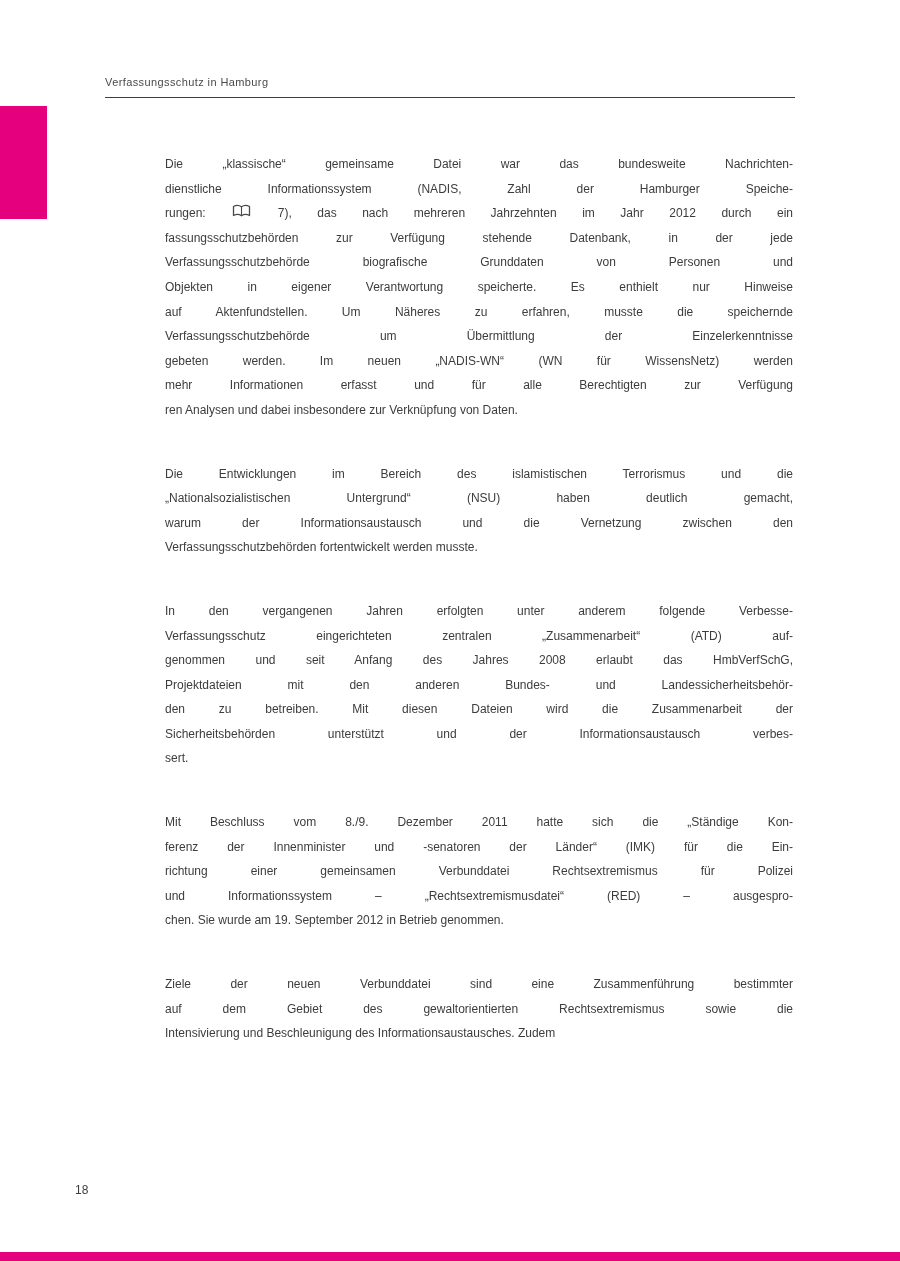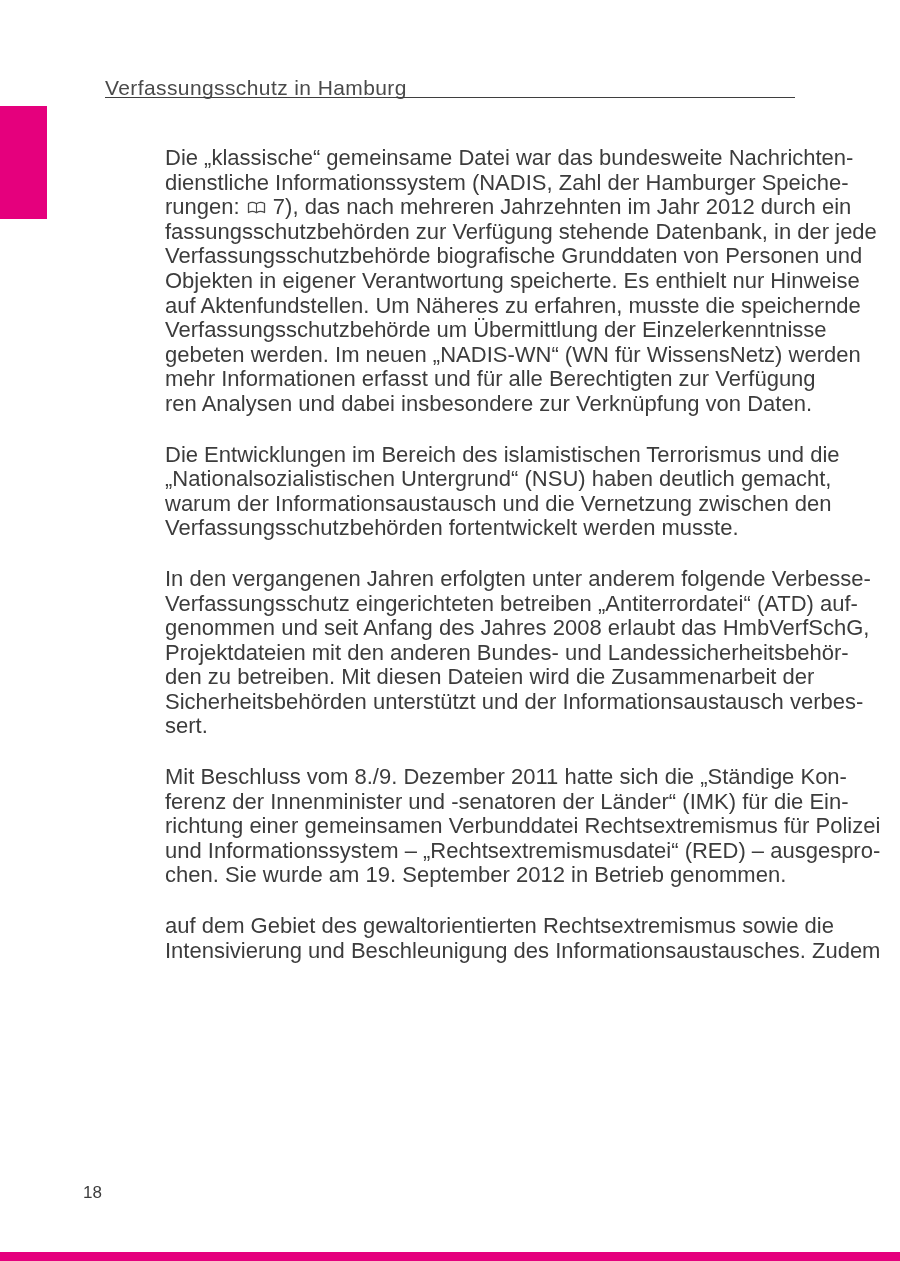--- a/index.html
+++ b/index.html
@@ -18,21 +18,21 @@
   }
   .page {
     position: absolute;
     inset: 0;
     background: #ffffff;
   }
   .header-title {
     position: absolute;
     left: 105px;
     top: 76px;
-    font-size: 21px;
+    font-size: 11px;
     letter-spacing: 0.4px;
     color: var(--header-text);
   }
   .header-rule {
     position: absolute;
     left: 105px;
     top: 97px;
     width: 690px;
     height: 0;
     border-top: 1.2px solid #3f3f3f;
@@ -49,51 +49,51 @@
     position: absolute;
     left: 0;
     bottom: 0;
     width: 900px;
     height: 9px;
     background: var(--accent);
   }
   .body-text {
     position: absolute;
     left: 165px;
-    top: 146px;
+    top: 152px;
     width: 628px;
     color: var(--text);
-    font-size: 22px;
+    font-size: 12px;
     line-height: 24.6px;
   }
   .paragraph + .paragraph {
-    margin-top: 26px;
+    margin-top: 39px;
   }
   .line {
     text-align: justify;
     text-align-last: justify;
     white-space: nowrap;
     height: 24.6px;
   }
   .line.last {
     text-align-last: left;
   }
   .book-icon {
     display: inline-block;
     width: 19px;
     height: 14px;
     vertical-align: -1px;
     margin: 0 1px;
   }
   .book-icon svg { display: block; width: 100%; height: 100%; }
   .page-number {
     position: absolute;
-    left: 83px;
+    left: 75px;
     top: 1183px;
-    font-size: 17px;
+    font-size: 12px;
     color: var(--text);
   }
 </style>
 </head>
 <body>
 
 <div class="page">
 
   <div class="header-title">Verfassungsschutz in Hamburg</div>
 
@@ -119,35 +119,36 @@
         <div class="line last">ren Analysen und dabei insbesondere zur Verknüpfung von Daten.</div>
       </div>
       <div class="paragraph">
         <div class="line">Die Entwicklungen im Bereich des islamistischen Terrorismus und die</div>
         <div class="line">„Nationalsozialistischen Untergrund“ (NSU) haben deutlich gemacht,</div>
         <div class="line">warum der Informationsaustausch und die Vernetzung zwischen den</div>
         <div class="line last">Verfassungsschutzbehörden fortentwickelt werden musste.</div>
       </div>
       <div class="paragraph">
         <div class="line">In den vergangenen Jahren erfolgten unter anderem folgende Verbesse-</div>
-        <div class="line">Verfassungsschutz eingerichteten betreiben „Antiterrordatei“ (ATD) auf-</div>
+        <div class="line">Verfassungsschutz eingerichteten zentralen „Zusammenarbeit“ (ATD) auf-</div>
         <div class="line">genommen und seit Anfang des Jahres 2008 erlaubt das HmbVerfSchG,</div>
         <div class="line">Projektdateien mit den anderen Bundes- und Landessicherheitsbehör-</div>
         <div class="line">den zu betreiben. Mit diesen Dateien wird die Zusammenarbeit der</div>
         <div class="line">Sicherheitsbehörden unterstützt und der Informationsaustausch verbes-</div>
         <div class="line last">sert.</div>
       </div>
       <div class="paragraph">
         <div class="line">Mit Beschluss vom 8./9. Dezember 2011 hatte sich die „Ständige Kon-</div>
         <div class="line">ferenz der Innenminister und -senatoren der Länder“ (IMK) für die Ein-</div>
         <div class="line">richtung einer gemeinsamen Verbunddatei Rechtsextremismus für Polizei</div>
         <div class="line">und Informationssystem – „Rechtsextremismusdatei“ (RED) – ausgespro-</div>
         <div class="line last">chen. Sie wurde am 19. September 2012 in Betrieb genommen.</div>
       </div>
       <div class="paragraph">
+        <div class="line">Ziele der neuen Verbunddatei sind eine Zusammenführung bestimmter</div>
         <div class="line">auf dem Gebiet des gewaltorientierten Rechtsextremismus sowie die</div>
         <div class="line last">Intensivierung und Beschleunigung des Informationsaustausches. Zudem</div>
       </div>
     </div>
 
   <div class="page-number">18</div>
 
   <div class="bottom-bar"></div>
 
 </div>

